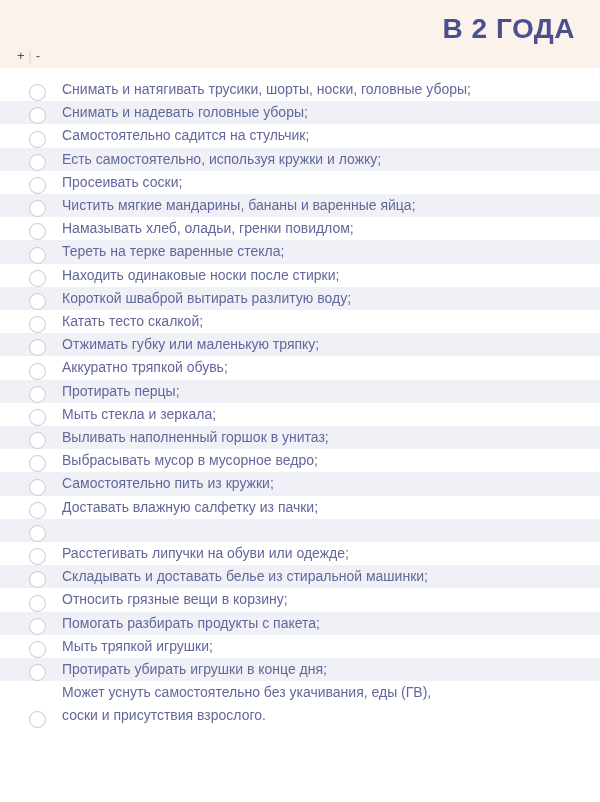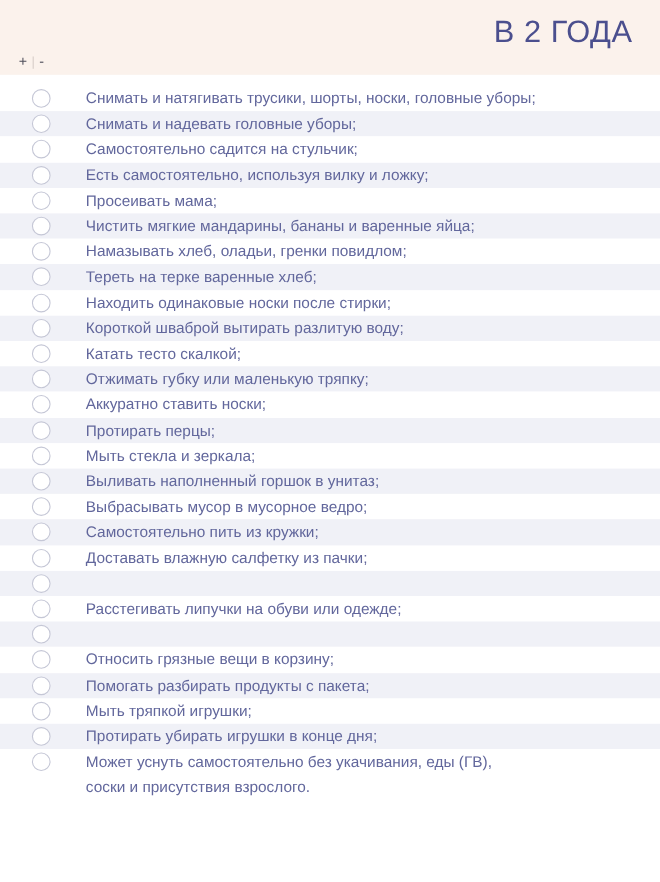--- a/index.html
+++ b/index.html
@@ -28,21 +28,21 @@
   .header {
     position: relative;
     height: 68px;
     background: var(--header-bg);
   }
   .title {
     position: absolute;
     top: 13px;
     right: 25px;
     font-size: 28px;
-    font-weight: 400;
+    font-weight: 700;
     letter-spacing: 0.5px;
     color: var(--title-color);
   }
   .zoom-controls {
     position: absolute;
     left: 17px;
     bottom: 5px;
     font-size: 13px;
     color: var(--zoom-text);
     display: flex;
@@ -53,24 +53,23 @@
   .zoom-controls .sep {
     color: var(--zoom-sep);
     font-size: 12px;
   }
   .zoom-controls .zbtn { cursor: pointer; }
   .list {
     margin-top: 10px;
   }
   .row {
     display: flex;
-    align-items: flex-start;
+    align-items: flex-end;
     min-height: 23.2px;
     background: var(--row-bg);
-    gap: 16px;
   }
   .row:nth-child(even) {
     background: var(--row-alt-bg);
   }
   .checkbox {
     flex: 0 0 auto;
     width: 17px;
     height: 17px;
     margin: 3px 16px 0 29px;
     border: 1.5px solid var(--checkbox-border);
@@ -111,41 +110,41 @@
         <span class="label">Снимать и надевать головные уборы;</span>
       </div>
 
       <div class="row">
         <span class="checkbox"></span>
         <span class="label">Самостоятельно садится на стульчик;</span>
       </div>
 
       <div class="row">
         <span class="checkbox"></span>
-        <span class="label">Есть самостоятельно, используя вилку и ложку;</span>
-      </div>
-
-      <div class="row">
-        <span class="checkbox"></span>
-        <span class="label">Просеивать мама;</span>
+        <span class="label">Есть самостоятельно, используя кружки и ложку;</span>
+      </div>
+
+      <div class="row">
+        <span class="checkbox"></span>
+        <span class="label">Просеивать соски;</span>
       </div>
 
       <div class="row">
         <span class="checkbox"></span>
         <span class="label">Чистить мягкие мандарины, бананы и варенные яйца;</span>
       </div>
 
       <div class="row">
         <span class="checkbox"></span>
         <span class="label">Намазывать хлеб, оладьи, гренки повидлом;</span>
       </div>
 
       <div class="row">
         <span class="checkbox"></span>
-        <span class="label">Тереть на терке варенные хлеб;</span>
+        <span class="label">Тереть на терке варенные стекла;</span>
       </div>
 
       <div class="row">
         <span class="checkbox"></span>
         <span class="label">Находить одинаковые носки после стирки;</span>
       </div>
 
       <div class="row">
         <span class="checkbox"></span>
         <span class="label">Короткой шваброй вытирать разлитую воду;</span>
@@ -157,21 +156,21 @@
       </div>
 
 
       <div class="row">
         <span class="checkbox"></span>
         <span class="label">Отжимать губку или маленькую тряпку;</span>
       </div>
 
       <div class="row">
         <span class="checkbox"></span>
-        <span class="label">Аккуратно ставить носки;</span>
+        <span class="label">Аккуратно тряпкой обувь;</span>
       </div>
 
       <div class="row">
         <span class="checkbox"></span>
         <span class="label">Протирать перцы;</span>
       </div>
 
       <div class="row">
         <span class="checkbox"></span>
         <span class="label">Мыть стекла и зеркала;</span>
@@ -203,20 +202,21 @@
       </div>
 
 
       <div class="row">
         <span class="checkbox"></span>
         <span class="label">Расстегивать липучки на обуви или одежде;</span>
       </div>
 
       <div class="row">
         <span class="checkbox"></span>
+        <span class="label">Складывать и доставать белье из стиральной машинки;</span>
       </div>
 
       <div class="row">
         <span class="checkbox"></span>
         <span class="label">Относить грязные вещи в корзину;</span>
       </div>
 
       <div class="row">
         <span class="checkbox"></span>
         <span class="label">Помогать разбирать продукты с пакета;</span>

